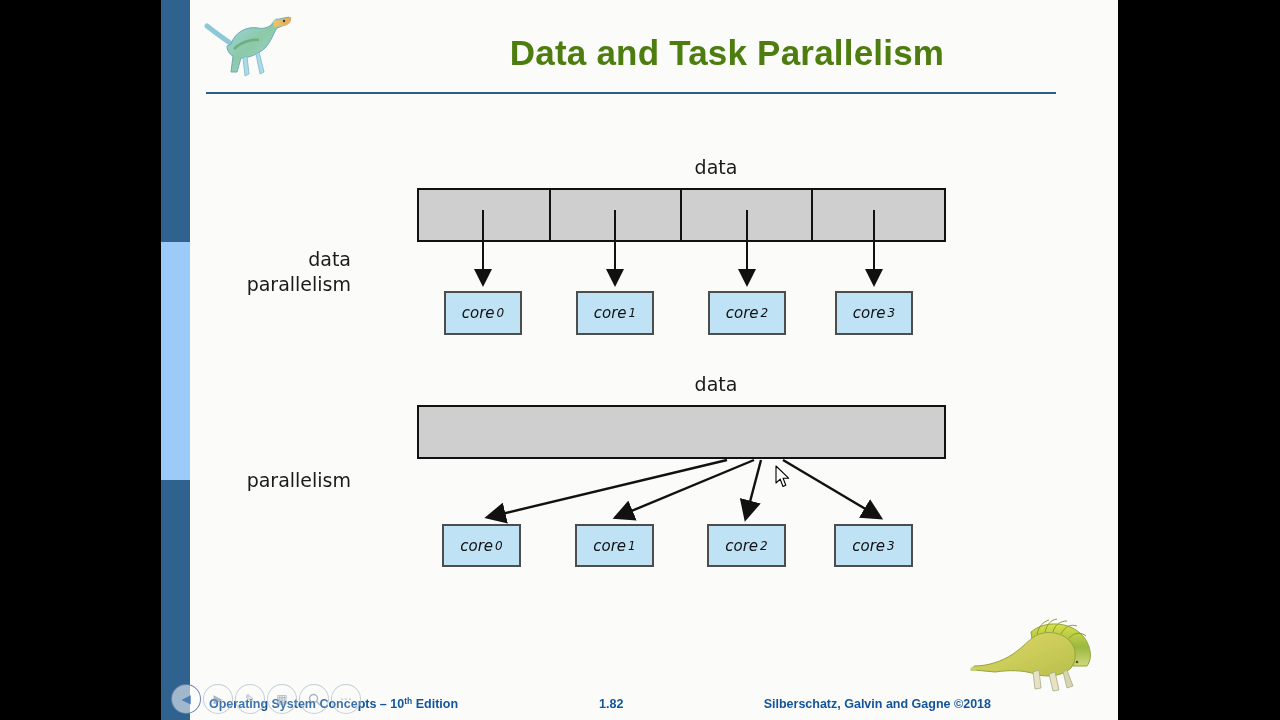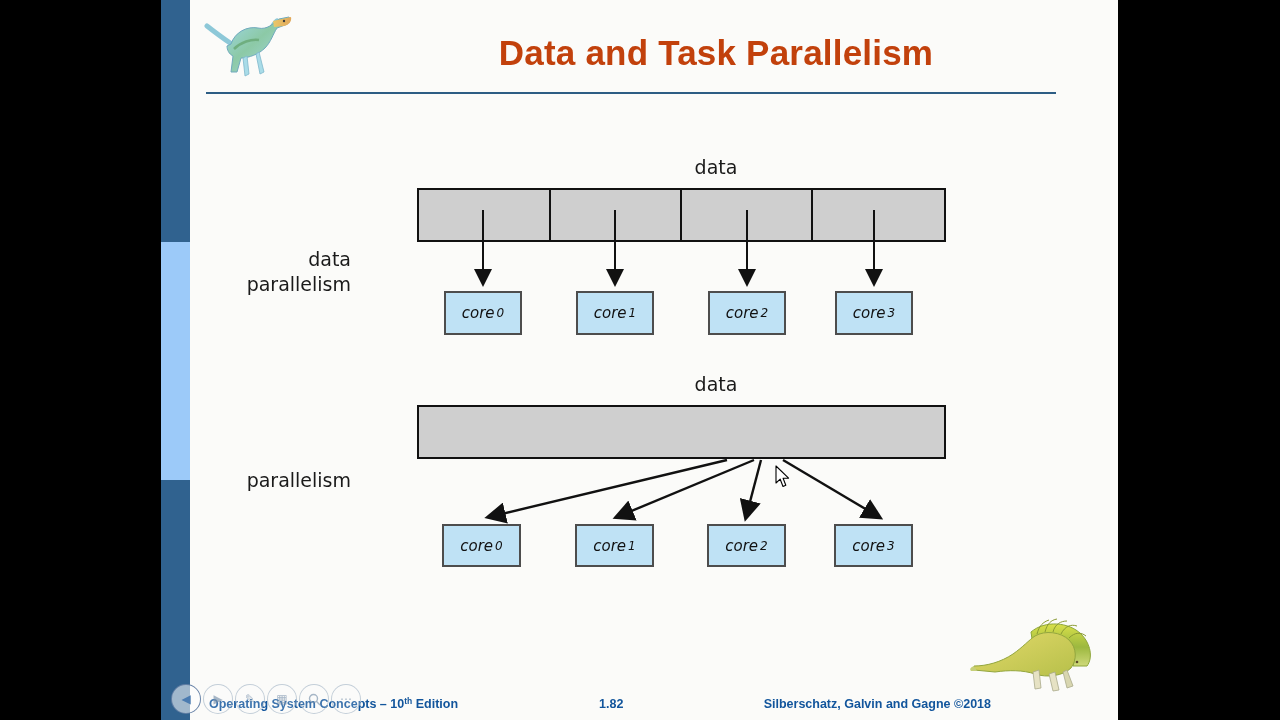--- a/index.html
+++ b/index.html
@@ -8,22 +8,22 @@
 
   
   #slide{position:absolute;left:161px;top:0;width:957px;height:720px;background:#fbfbf9;}
   #sidebar{position:absolute;left:0;top:0;width:29px;height:720px;background:#30628f;}
   #sidebar .band-top{position:absolute;left:0;top:0;width:29px;height:242px;background:#30628f;}
   #sidebar .band-mid{position:absolute;left:0;top:242px;width:29px;height:238px;background:#9ccaf9;}
   #sidebar .band-bot{position:absolute;left:0;top:480px;width:29px;height:240px;background:#30628f;}
 
   
   #dino-top{position:absolute;left:40px;top:4px;width:92px;height:82px;}
-  #title{position:absolute;left:215px;top:33px;width:680px;text-align:center;
-         font-size:35px;font-weight:bold;color:#c2410c;letter-spacing:.2px;
+  #title{position:absolute;left:226px;top:33px;width:680px;text-align:center;
+         font-size:35px;font-weight:bold;color:#4d7c0f;letter-spacing:.2px;
          font-family:"Liberation Sans",sans-serif;white-space:nowrap;}
   #rule{position:absolute;left:45px;top:92px;width:850px;height:2px;background:#2d5d84;}
 
   
   .fig-label{position:absolute;font-family:"DejaVu Sans",sans-serif;font-size:19px;color:#1a1a1a;
              text-align:center;line-height:25px;}
   .side-label{position:absolute;font-family:"DejaVu Sans",sans-serif;font-size:19px;color:#1a1a1a;
               text-align:right;line-height:25px;width:180px;}
   .databar{position:absolute;background:#cfcfcf;border:2px solid #111;box-sizing:border-box;}
   .seg-div{position:absolute;width:2px;background:#111;}

